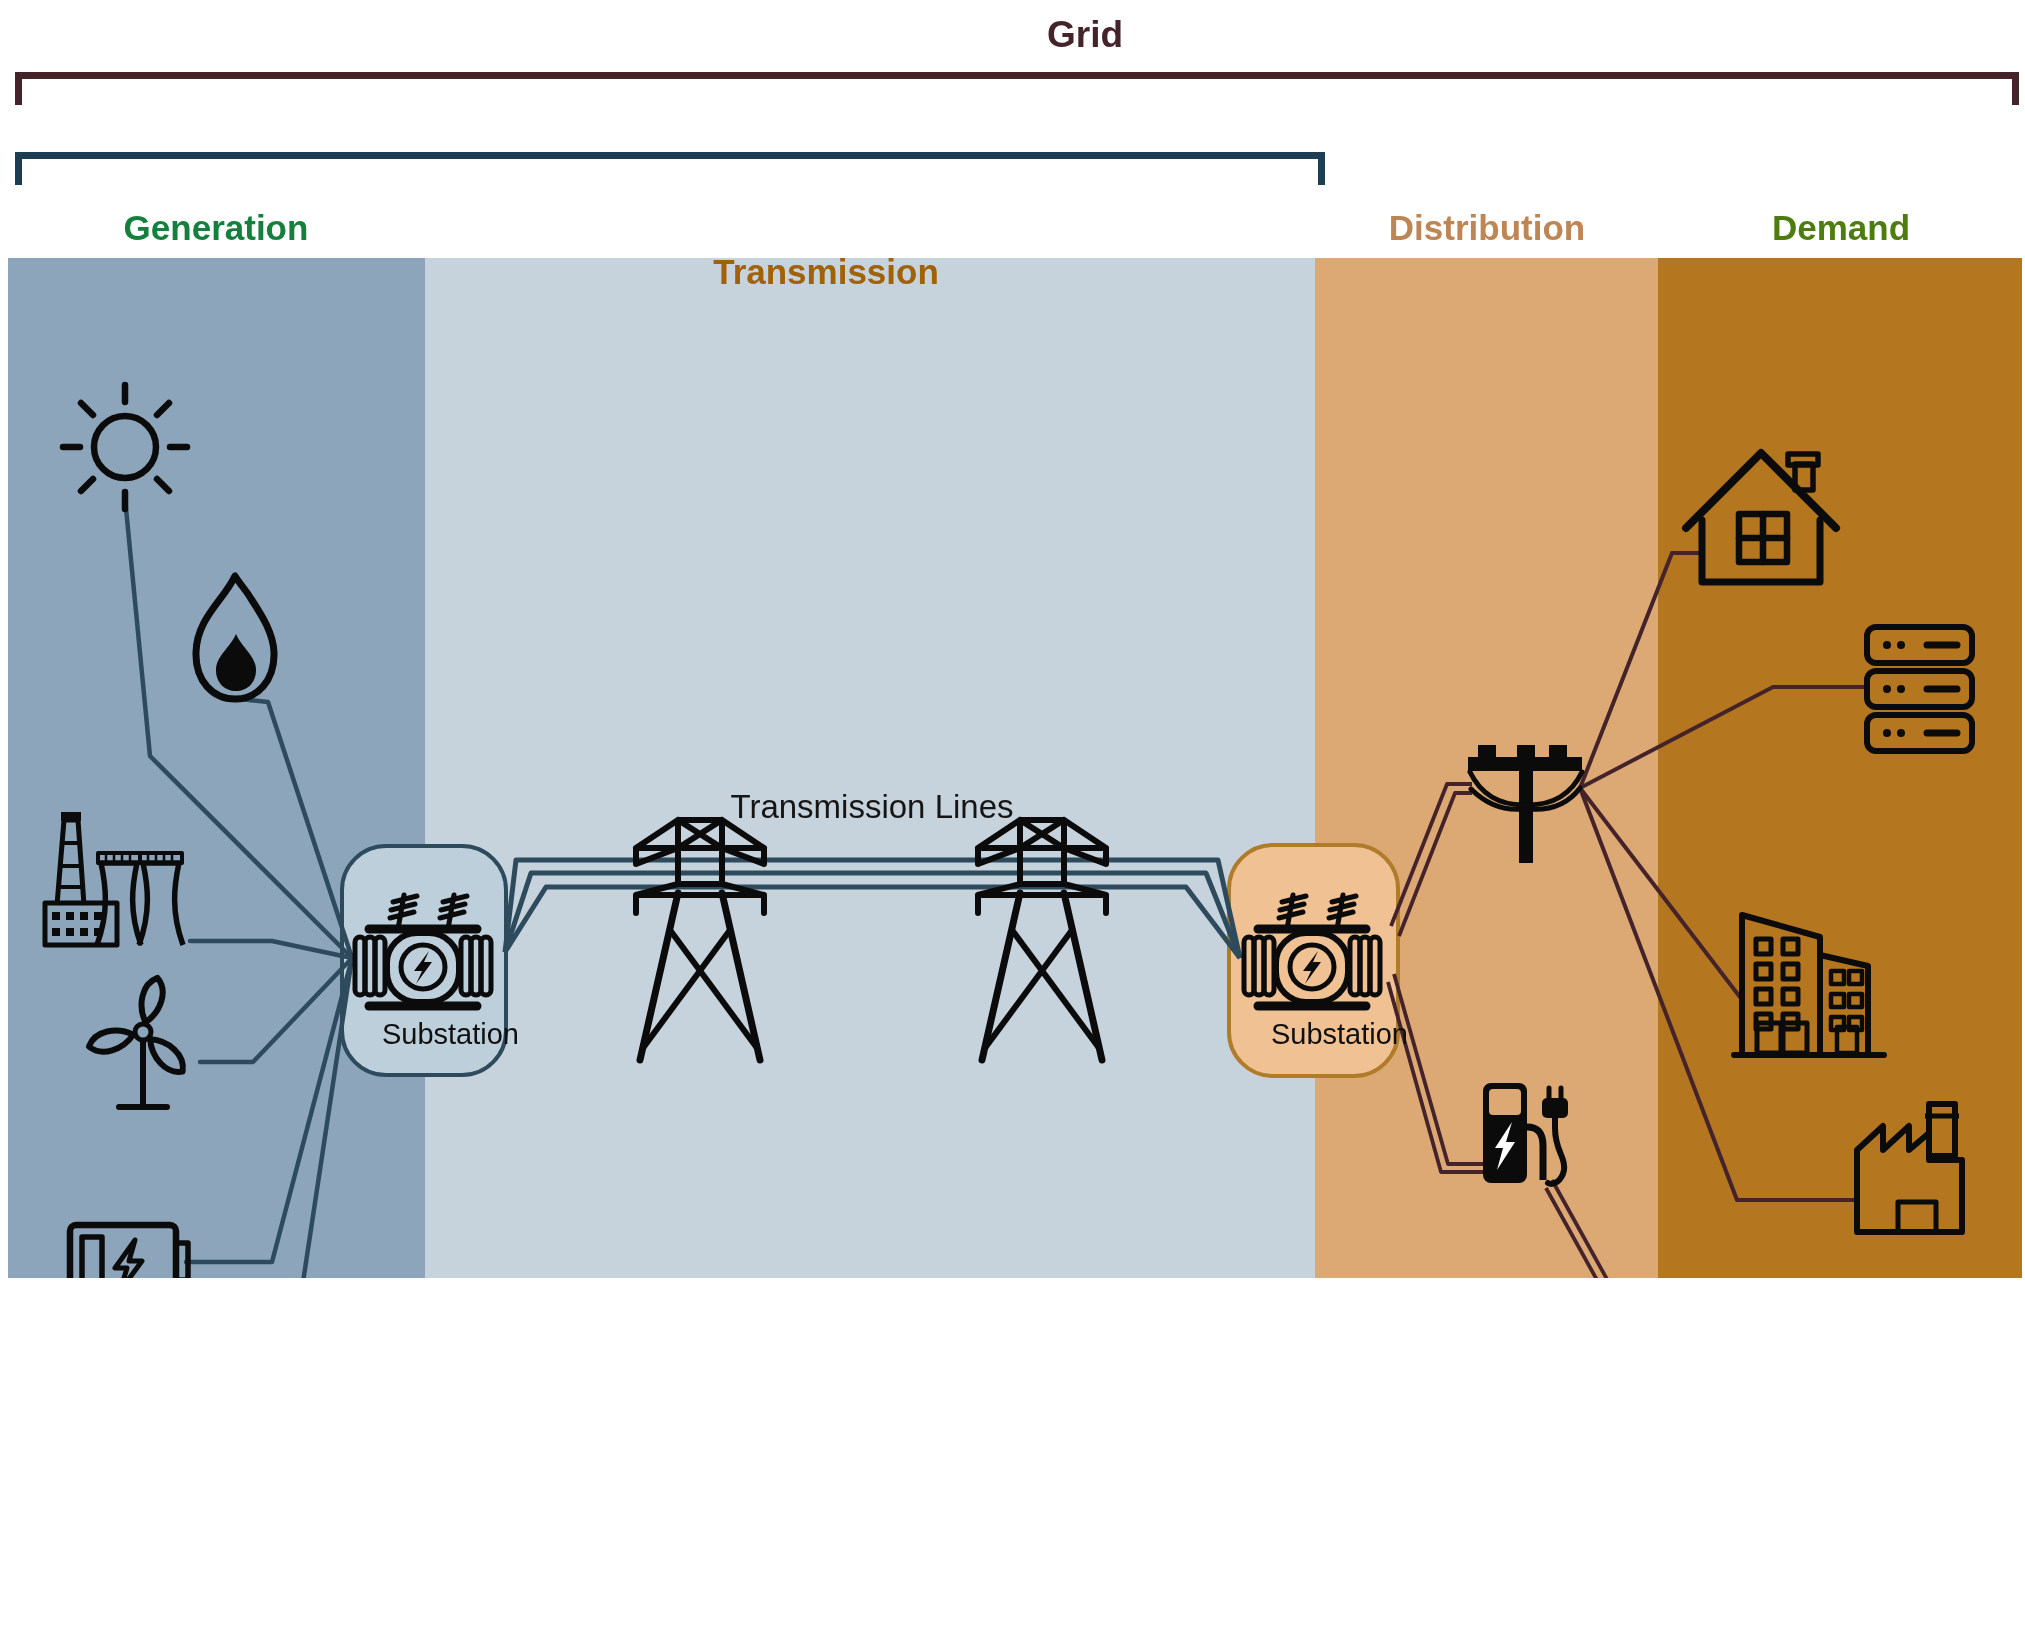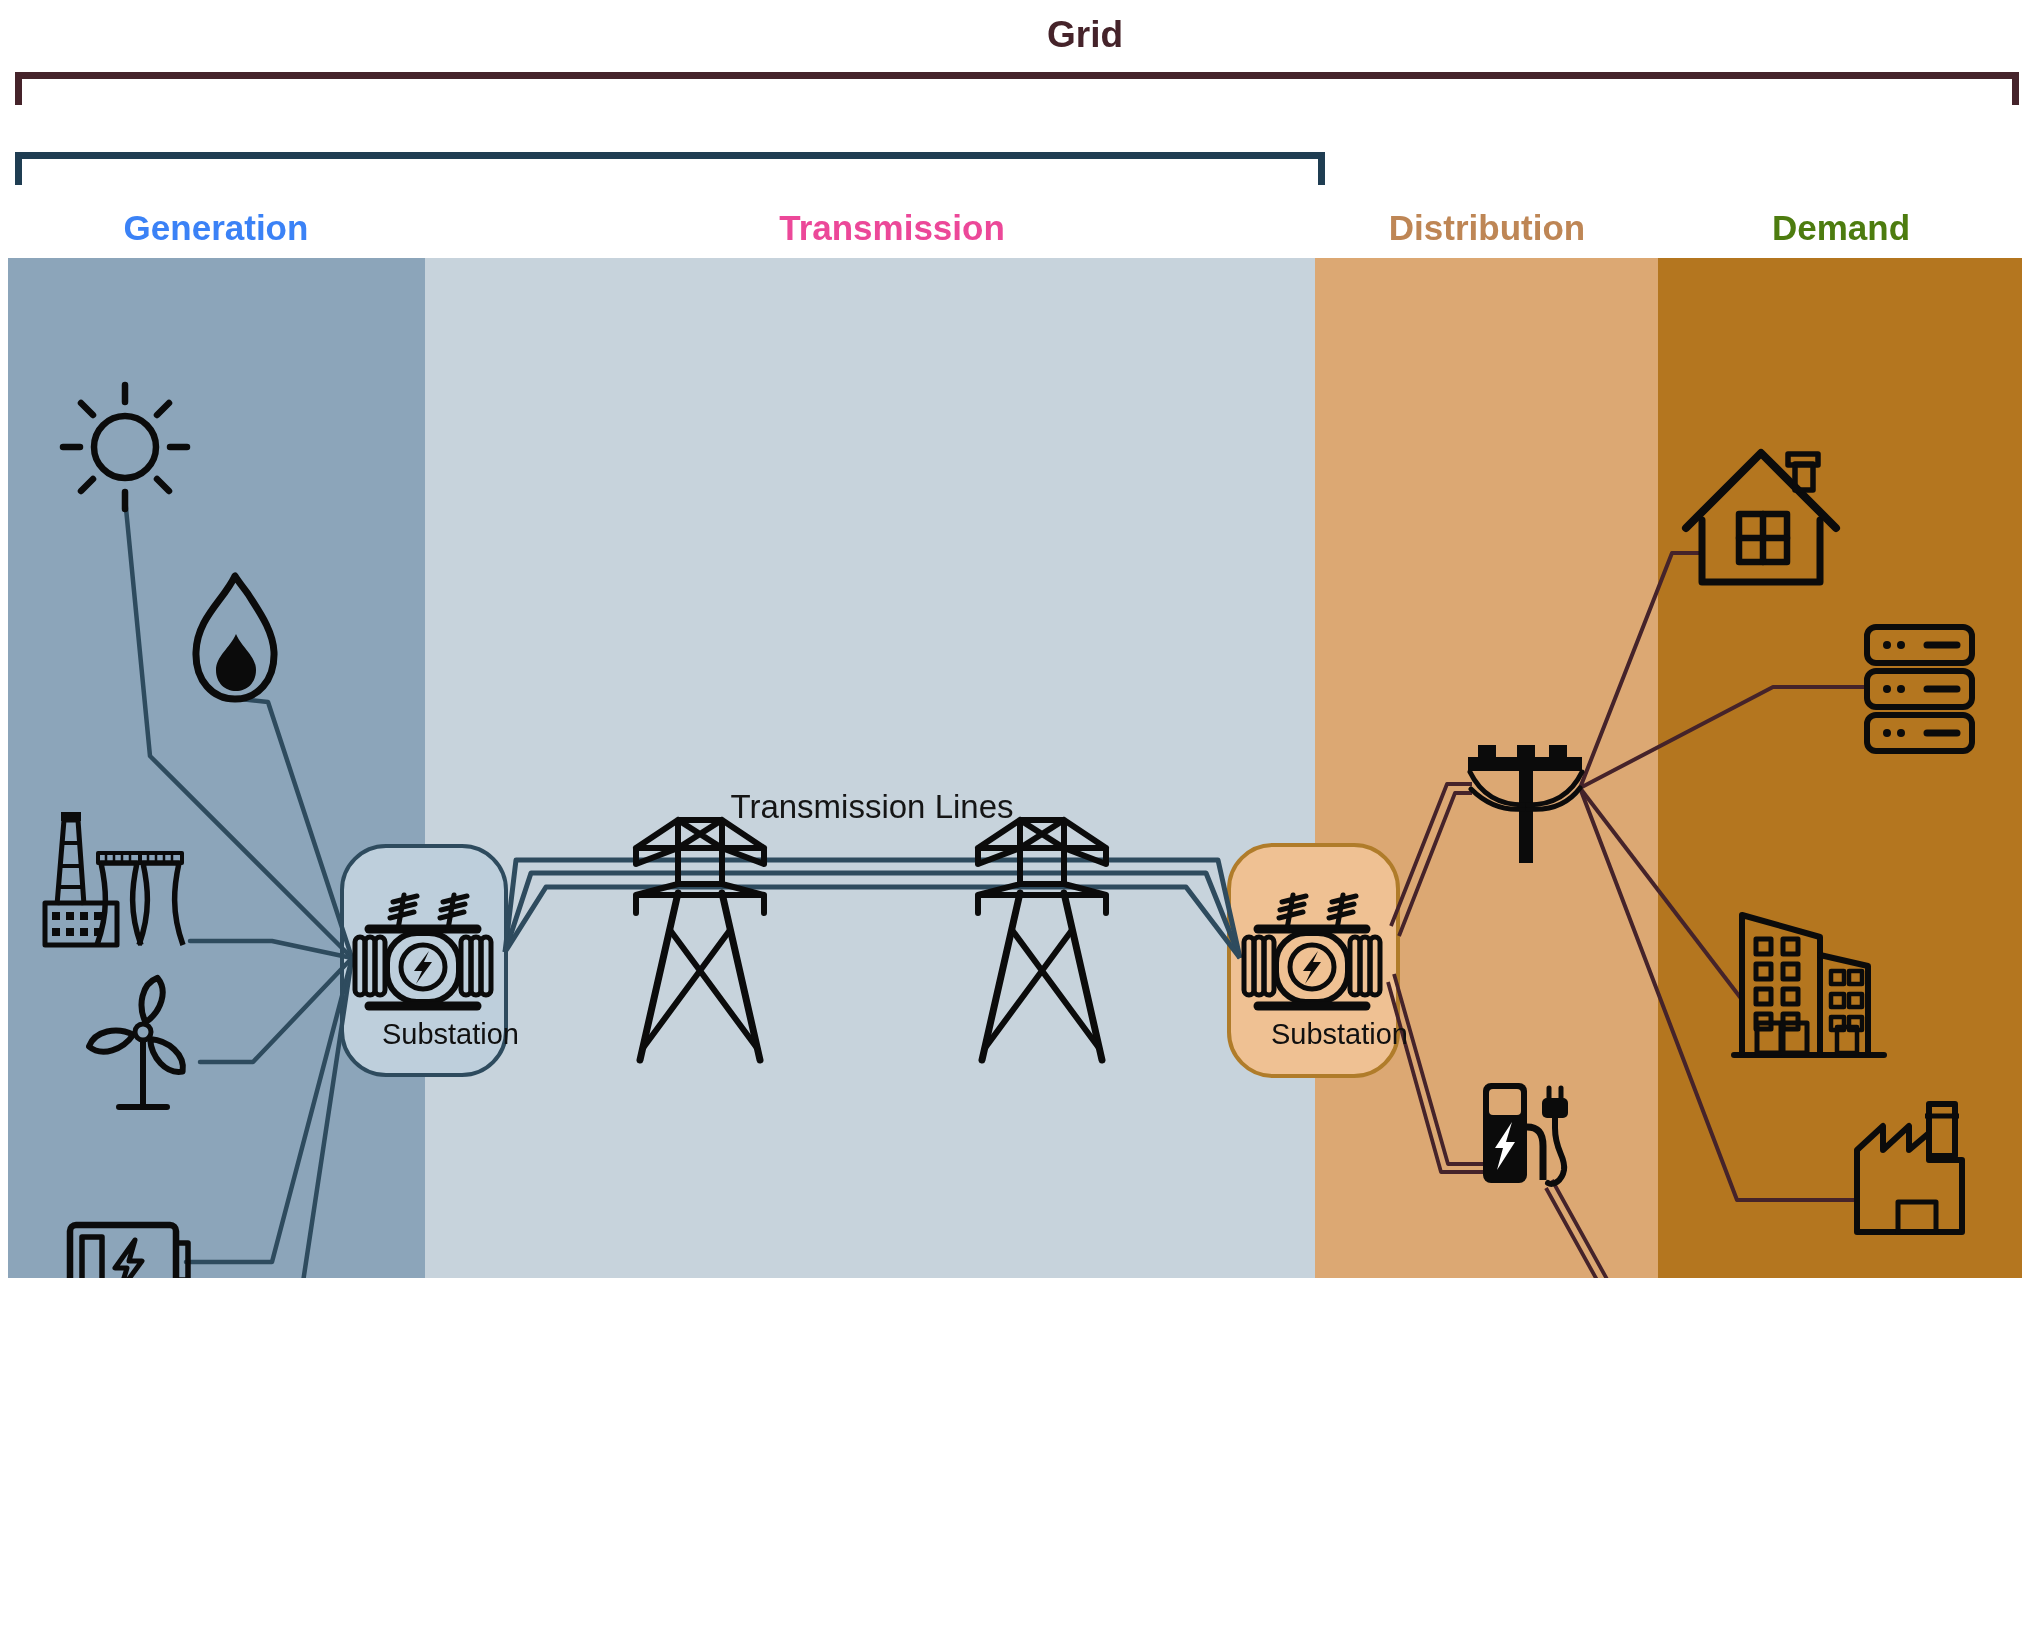--- a/index.html
+++ b/index.html
@@ -15,22 +15,22 @@
   .bracket{position:absolute;height:26px;border-top:7px solid;border-left:7px solid;border-right:7px solid;z-index:2;}
   #bracket-grid{left:15px;width:1990px;top:72px;border-color:#45232A;}
   #bracket-bps{left:15px;width:1296px;top:152px;border-color:#1F3D52;}
 
   .title{position:absolute;font-weight:bold;white-space:nowrap;transform:translateX(-50%);z-index:2;}
   #title-grid{left:1085px;top:14px;font-size:37px;color:#45232A;}
   #title-bps{left:720px;top:96px;font-size:36px;color:#1F3D52;}
 
   .col-header{position:absolute;top:208px;font-weight:bold;font-size:35px;white-space:nowrap;
               transform:translateX(-50%);z-index:2;}
-  #header-generation{left:216px;color:#3b82f6;}
-  #header-transmission{left:892px;color:#ec4899;}
+  #header-generation{left:216px;color:#15803d;}
+  #header-transmission{left:826px;color:#a16207;margin-top:44px;}
   #header-distribution{left:1487px;color:#BE8655;}
   #header-demand{left:1841px;color:#4d7c0f;}
 
   .substation-box{position:absolute;box-sizing:border-box;border-radius:46px;z-index:4;}
   #substation-left{left:340px;top:844px;width:168px;height:233px;background:#BECFDC;border:4px solid #2E4B5E;}
   #substation-right{left:1227px;top:843px;width:173px;height:235px;background:#EFC193;border:4px solid #B07C2A;}
 
   #diagram-svg{position:absolute;left:0;top:0;z-index:5;}
 
   .substation-label{position:absolute;width:190px;text-align:right;font-size:29px;color:#101010;z-index:6;}

